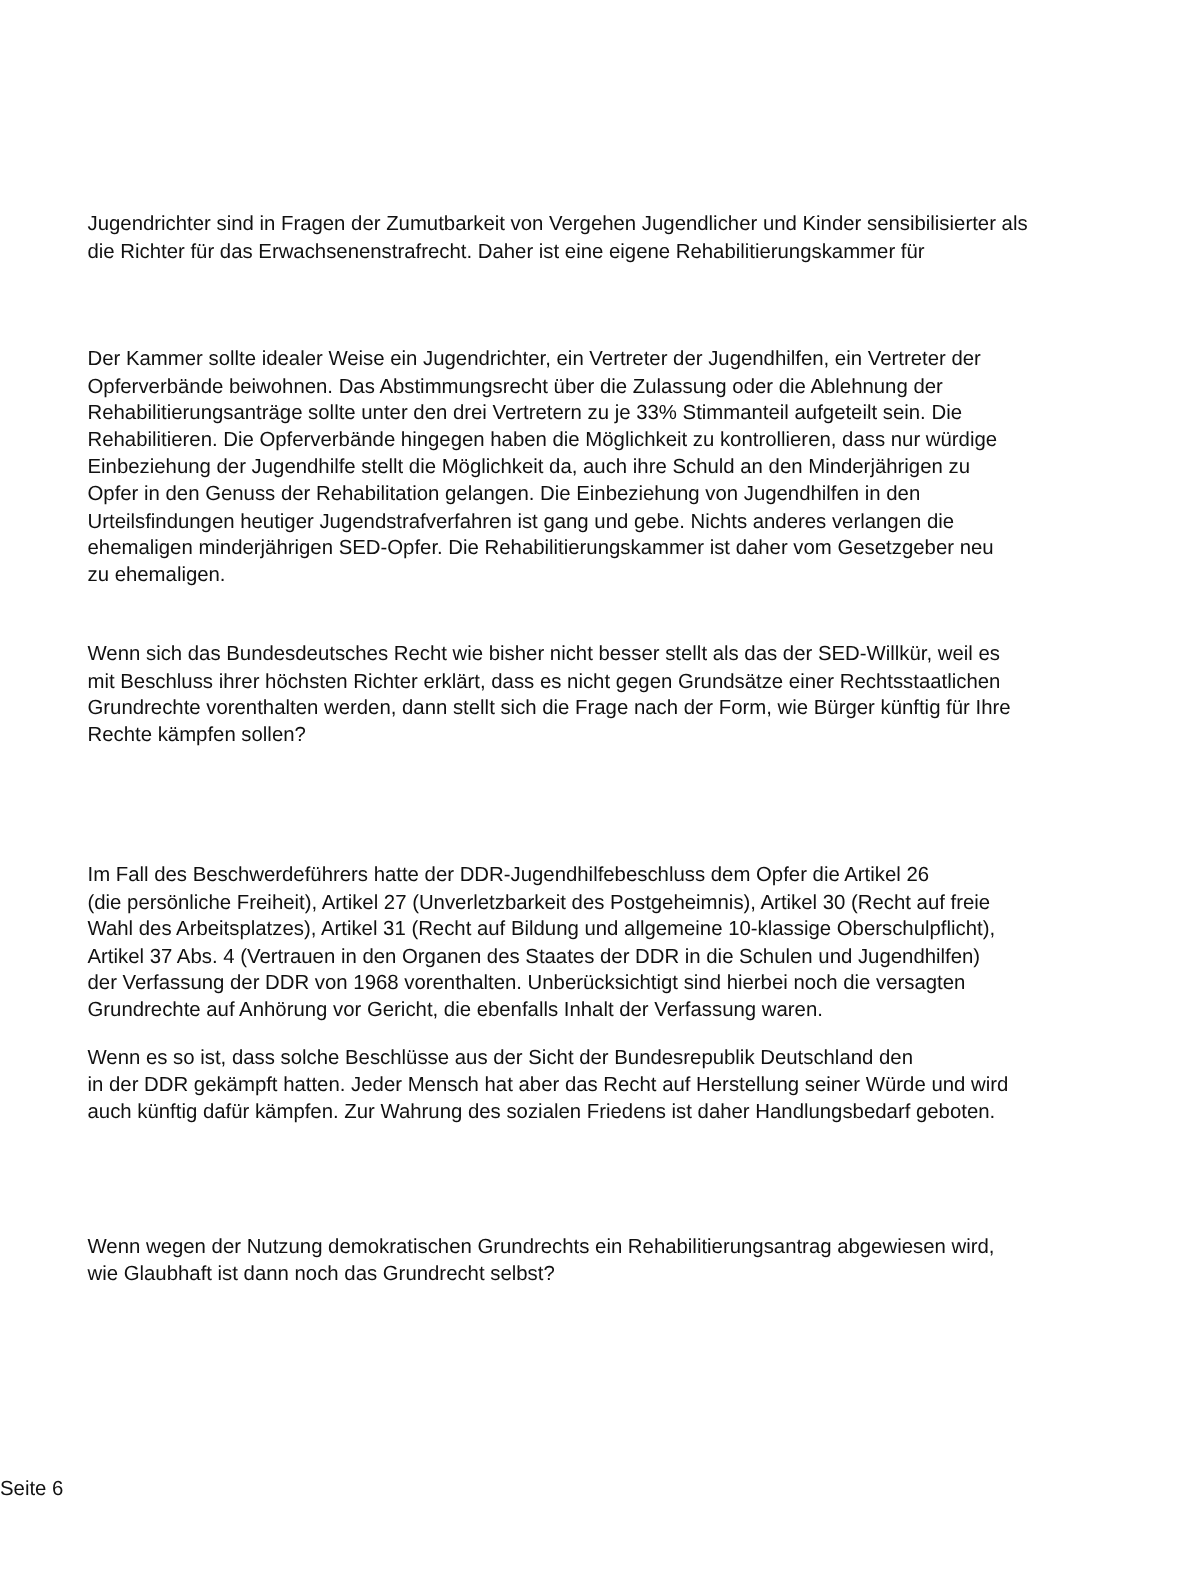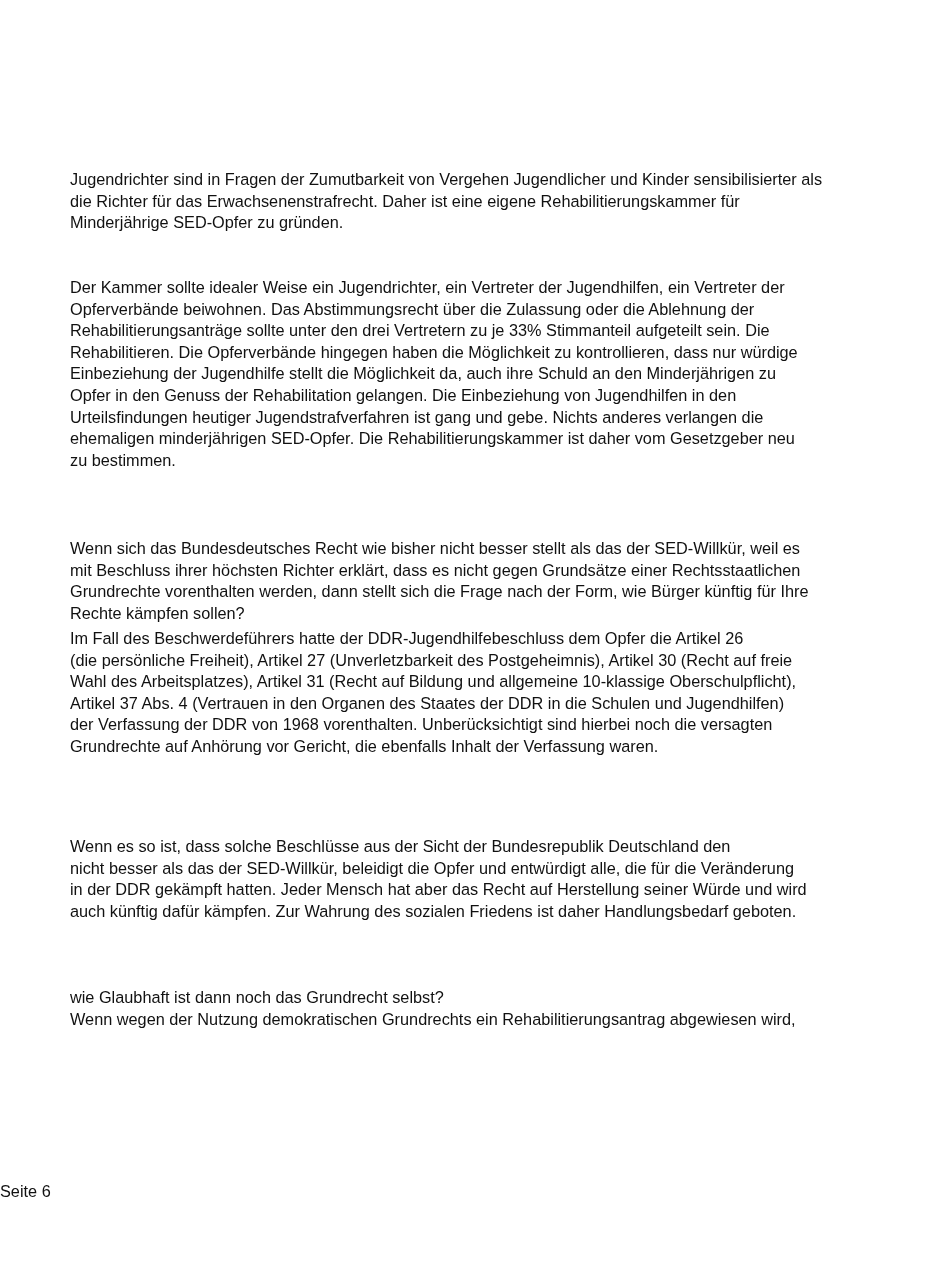--- a/index.html
+++ b/index.html
@@ -30,80 +30,78 @@
       font-size: 16.3px;
       line-height: 21.6px;
       margin: 0;
     }
     .line {
       display: block;
       white-space: nowrap;
     }
     #p1 { top: 169px; }
     #p2 { top: 277px; }
-    #p3 { top: 538px; }
-    #p4 { top: 628px; }
+    #p3 { top: 513px; }
+    #p4 { top: 690px; }
     #p5 { top: 836px; }
     #p6 { top: 987px; }
     .footer {
       position: absolute;
       top: 1181px;
       left: 0;
       width: 924px;
       text-align: left;
       font-size: 16.3px;
       line-height: 21px;
     }
   </style>
 </head>
 <body>
 
 <div class="page">
 
   <p class="para" id="p1">
     <span class="line">Jugendrichter sind in Fragen der Zumutbarkeit von Vergehen Jugendlicher und Kinder sensibilisierter als</span>
     <span class="line">die Richter für das Erwachsenenstrafrecht. Daher ist eine eigene Rehabilitierungskammer für</span>
-    <span class="line">Minderjährige SED-Opfer zu gründen.</span>
   </p>
 
   <p class="para" id="p2">
     <span class="line">Der Kammer sollte idealer Weise ein Jugendrichter, ein Vertreter der Jugendhilfen, ein Vertreter der</span>
     <span class="line">Opferverbände beiwohnen. Das Abstimmungsrecht über die Zulassung oder die Ablehnung der</span>
     <span class="line">Rehabilitierungsanträge sollte unter den drei Vertretern zu je 33% Stimmanteil aufgeteilt sein. Die</span>
     <span class="line">Rehabilitieren. Die Opferverbände hingegen haben die Möglichkeit zu kontrollieren, dass nur würdige</span>
     <span class="line">Einbeziehung der Jugendhilfe stellt die Möglichkeit da, auch ihre Schuld an den Minderjährigen zu</span>
     <span class="line">Opfer in den Genuss der Rehabilitation gelangen. Die Einbeziehung von Jugendhilfen in den</span>
     <span class="line">Urteilsfindungen heutiger Jugendstrafverfahren ist gang und gebe. Nichts anderes verlangen die</span>
     <span class="line">ehemaligen minderjährigen SED-Opfer. Die Rehabilitierungskammer ist daher vom Gesetzgeber neu</span>
-    <span class="line">zu bestimmen.</span>
+    <span class="line">zu ehemaligen.</span>
   </p>
 
   <p class="para" id="p3">
     <span class="line">Wenn sich das Bundesdeutsches Recht wie bisher nicht besser stellt als das der SED-Willkür, weil es</span>
     <span class="line">mit Beschluss ihrer höchsten Richter erklärt, dass es nicht gegen Grundsätze einer Rechtsstaatlichen</span>
     <span class="line">Grundrechte vorenthalten werden, dann stellt sich die Frage nach der Form, wie Bürger künftig für Ihre</span>
     <span class="line">Rechte kämpfen sollen?</span>
   </p>
 
   <p class="para" id="p4">
     <span class="line">Im Fall des Beschwerdeführers hatte der DDR-Jugendhilfebeschluss dem Opfer die Artikel 26</span>
     <span class="line">(die persönliche Freiheit), Artikel 27 (Unverletzbarkeit des Postgeheimnis), Artikel 30 (Recht auf freie</span>
     <span class="line">Wahl des Arbeitsplatzes), Artikel 31 (Recht auf Bildung und allgemeine 10-klassige Oberschulpflicht),</span>
     <span class="line">Artikel 37 Abs. 4 (Vertrauen in den Organen des Staates der DDR in die Schulen und Jugendhilfen)</span>
     <span class="line">der Verfassung der DDR von 1968 vorenthalten. Unberücksichtigt sind hierbei noch die versagten</span>
     <span class="line">Grundrechte auf Anhörung vor Gericht, die ebenfalls Inhalt der Verfassung waren.</span>
   </p>
 
   <p class="para" id="p5">
     <span class="line">Wenn es so ist, dass solche Beschlüsse aus der Sicht der Bundesrepublik Deutschland den</span>
-    <span class="line">nicht besser als das der SED-Willkür, beleidigt die Opfer und entwürdigt alle, die für die Veränderung</span>
     <span class="line">in der DDR gekämpft hatten. Jeder Mensch hat aber das Recht auf Herstellung seiner Würde und wird</span>
     <span class="line">auch künftig dafür kämpfen. Zur Wahrung des sozialen Friedens ist daher Handlungsbedarf geboten.</span>
   </p>
 
   <p class="para" id="p6">
+    <span class="line">Wenn wegen der Nutzung demokratischen Grundrechts ein Rehabilitierungsantrag abgewiesen wird,</span>
     <span class="line">wie Glaubhaft ist dann noch das Grundrecht selbst?</span>
-    <span class="line">Wenn wegen der Nutzung demokratischen Grundrechts ein Rehabilitierungsantrag abgewiesen wird,</span>
   </p>
 
   <div class="footer">Seite 6</div>
 
 </div>
 
 </body></html>

